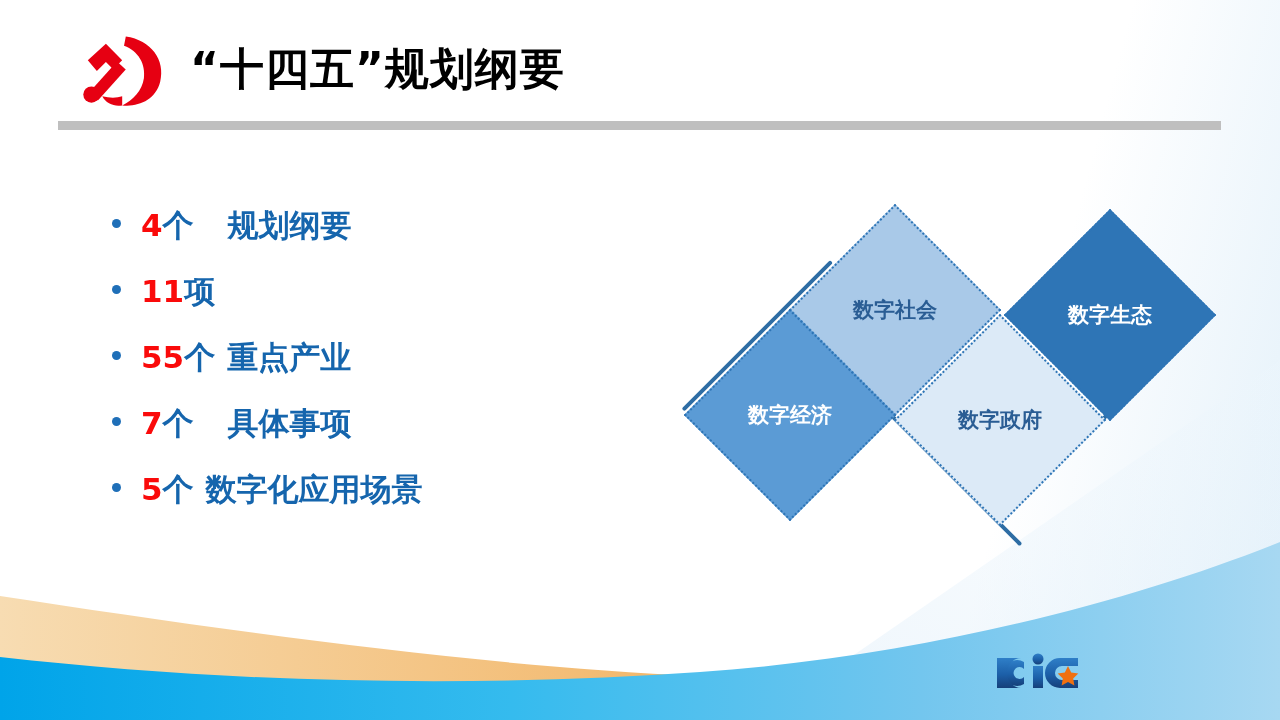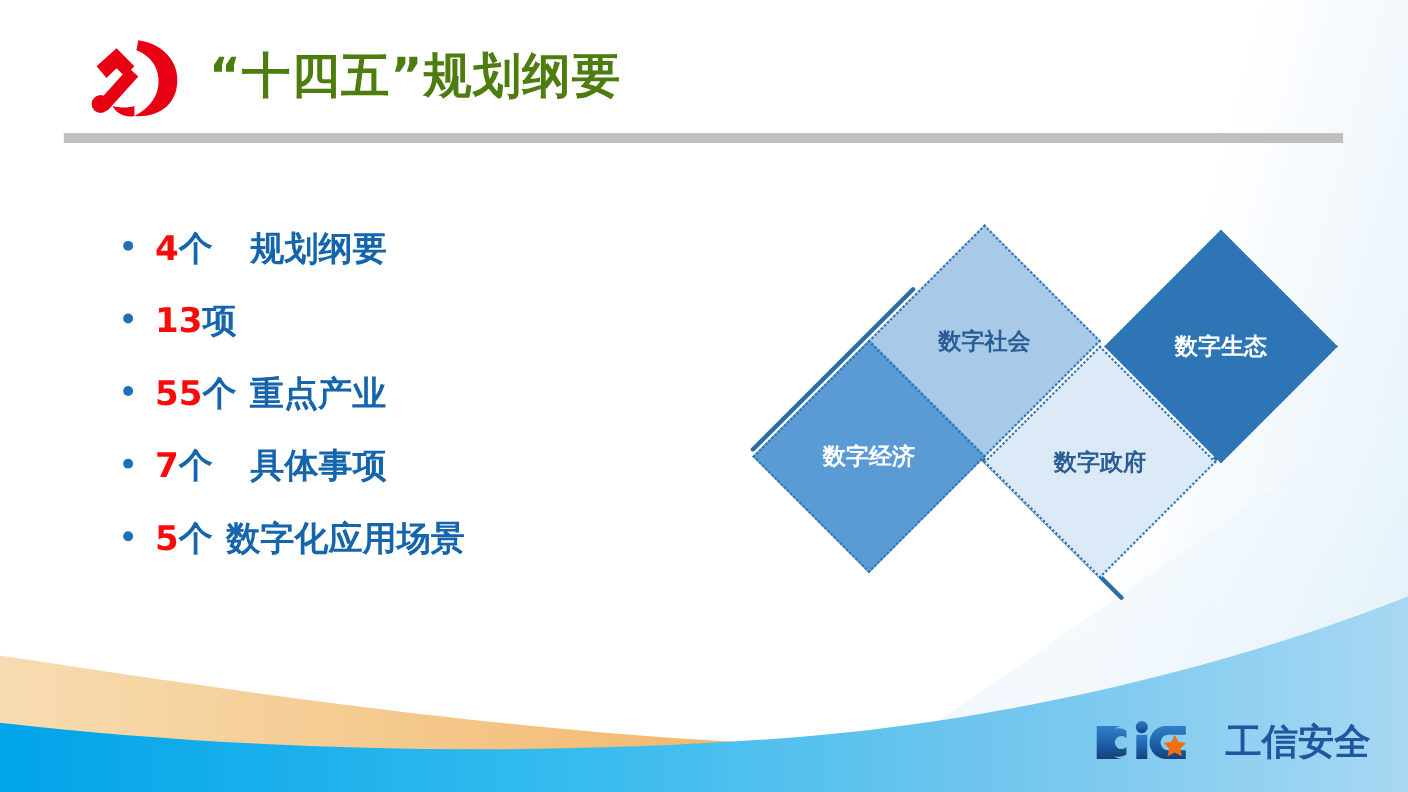--- a/index.html
+++ b/index.html
@@ -20,21 +20,21 @@
   }
   .bg-svg{position:absolute;left:0;top:0;width:1280px;height:720px;}
 
   
   .header{position:absolute;left:0;top:0;width:1280px;height:130px;}
   .emblem{
     position:absolute;left:78px;top:33px;width:92px;height:76px;
   }
   .title{
     position:absolute;left:190px;top:40px;
-    font-size:44px;font-weight:bold;color:#4d7c0f;
+    font-size:44px;font-weight:bold;color:#000000;
     letter-spacing:1px;white-space:nowrap;
     font-family:"DejaVu Sans","Liberation Sans",sans-serif;
   }
   .rule{
     position:absolute;left:58px;top:121px;width:1163px;height:9px;background:#bfbfbf;
   }
 
   
   .bullets{
     position:absolute;left:112px;top:205px;width:520px;
@@ -145,21 +145,21 @@
     <div class="bullet-row">
       <span class="dot"></span>
       <span class="num">4</span>
       <span class="unit">个</span>
       <span class="gap" style="width:34px"></span>
       <span class="label">规划纲要</span>
     </div>
 
     <div class="bullet-row">
       <span class="dot"></span>
-      <span class="num">13</span>
+      <span class="num">11</span>
       <span class="unit">项</span>
       <span class="gap" style="width:12px"></span>
     </div>
 
     <div class="bullet-row">
       <span class="dot"></span>
       <span class="num">55</span>
       <span class="unit">个</span>
       <span class="gap" style="width:12px"></span>
       <span class="label">重点产业</span>
@@ -217,16 +217,15 @@
         <path d="M5,6 h24 a14,15 0 0,0 0,30 h-24 Z" fill="url(#gLogo)"></path>
 
         <rect x="41" y="14" width="10" height="22" fill="url(#gLogo)"></rect>
         <circle cx="46" cy="7" r="5.5" fill="url(#gLogo)"></circle>
 
         <path d="M86,6 h-18 a15,15 0 0,0 0,30 h18 l0,-8 h-16 a7,7 0 0,1 0,-14 h16 Z" fill="url(#gLogo)"></path>
 
         <path d="M76,14 l3.2,6.4 l7.1,1 l-5.1,5 l1.2,7 l-6.4,-3.4 l-6.4,3.4 l1.2,-7 l-5.1,-5 l7.1,-1 Z" fill="#f07010"></path>
       </svg>
     </div>
-    <div class="logo-cn">工信安全</div>
   </div>
 
 </div>
 
 </body></html>

